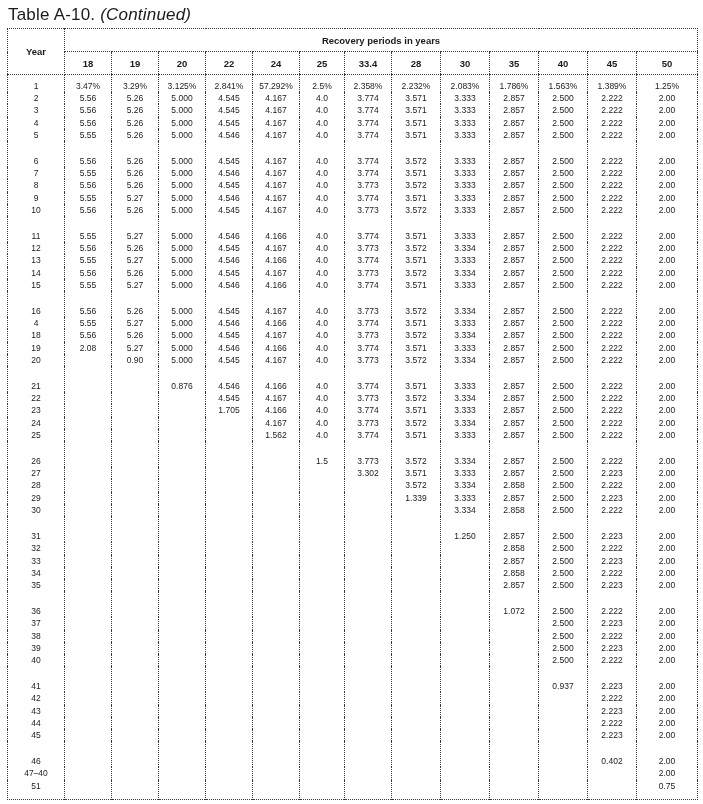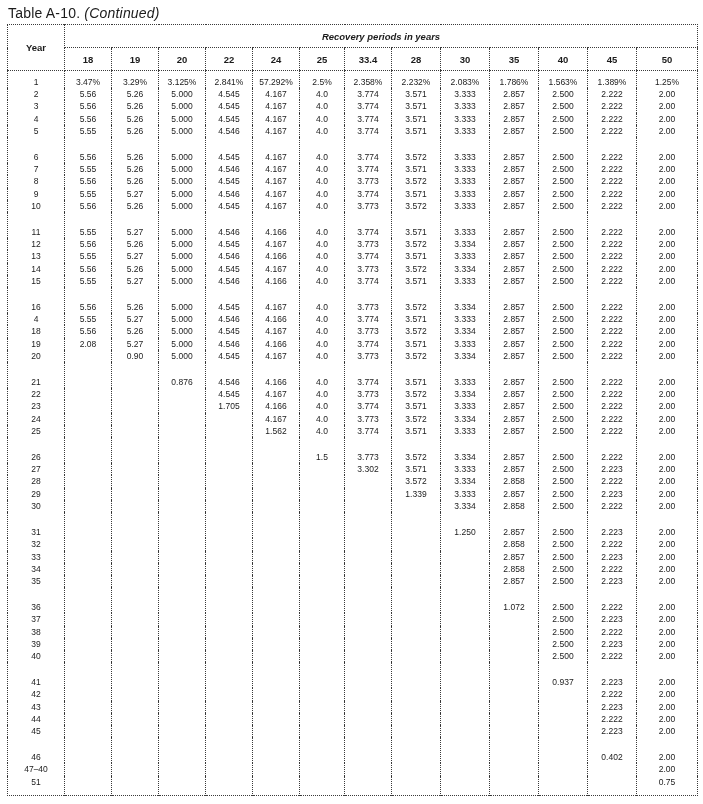--- a/index.html
+++ b/index.html
@@ -6,21 +6,21 @@
     margin: 0; padding: 0;
     background: #ffffff;
     width: 703px; height: 804px;
     overflow: hidden;
     font-family: "Liberation Sans", "DejaVu Sans", sans-serif;
     color: #1b1b1b;
     -webkit-font-smoothing: antialiased;
   }
   .page { padding: 4px 6px 0 7px; }
   .title {
-    font-size: 14px;
+    font-size: 17px;
     font-weight: normal;
     letter-spacing: 0.2px;
     margin: 1px 0 3px 1px;
     white-space: nowrap;
   }
   .title .cont { font-style: italic; }
   table.depn {
     border-collapse: collapse;
     table-layout: fixed;
     width: 690px;
@@ -37,21 +37,20 @@
     font-weight: bold;
     font-size: 9.5px;
   }
   th.year-head {
     border-right: 1px dotted #3a3a3a;
     border-bottom: 1px dotted #3a3a3a;
   }
   th.span-head {
     height: 22px;
     border-bottom: 1px dotted #3a3a3a;
-    font-style: italic;
   }
   tr.period-row th {
     height: 22px;
     border-left: 1px dotted #3a3a3a;
     border-bottom: 1px dotted #3a3a3a;
   }
   tr.period-row th:first-child { border-left: none; }
   tbody td {
     font-size: 8.5px;
     line-height: 12.2px;

